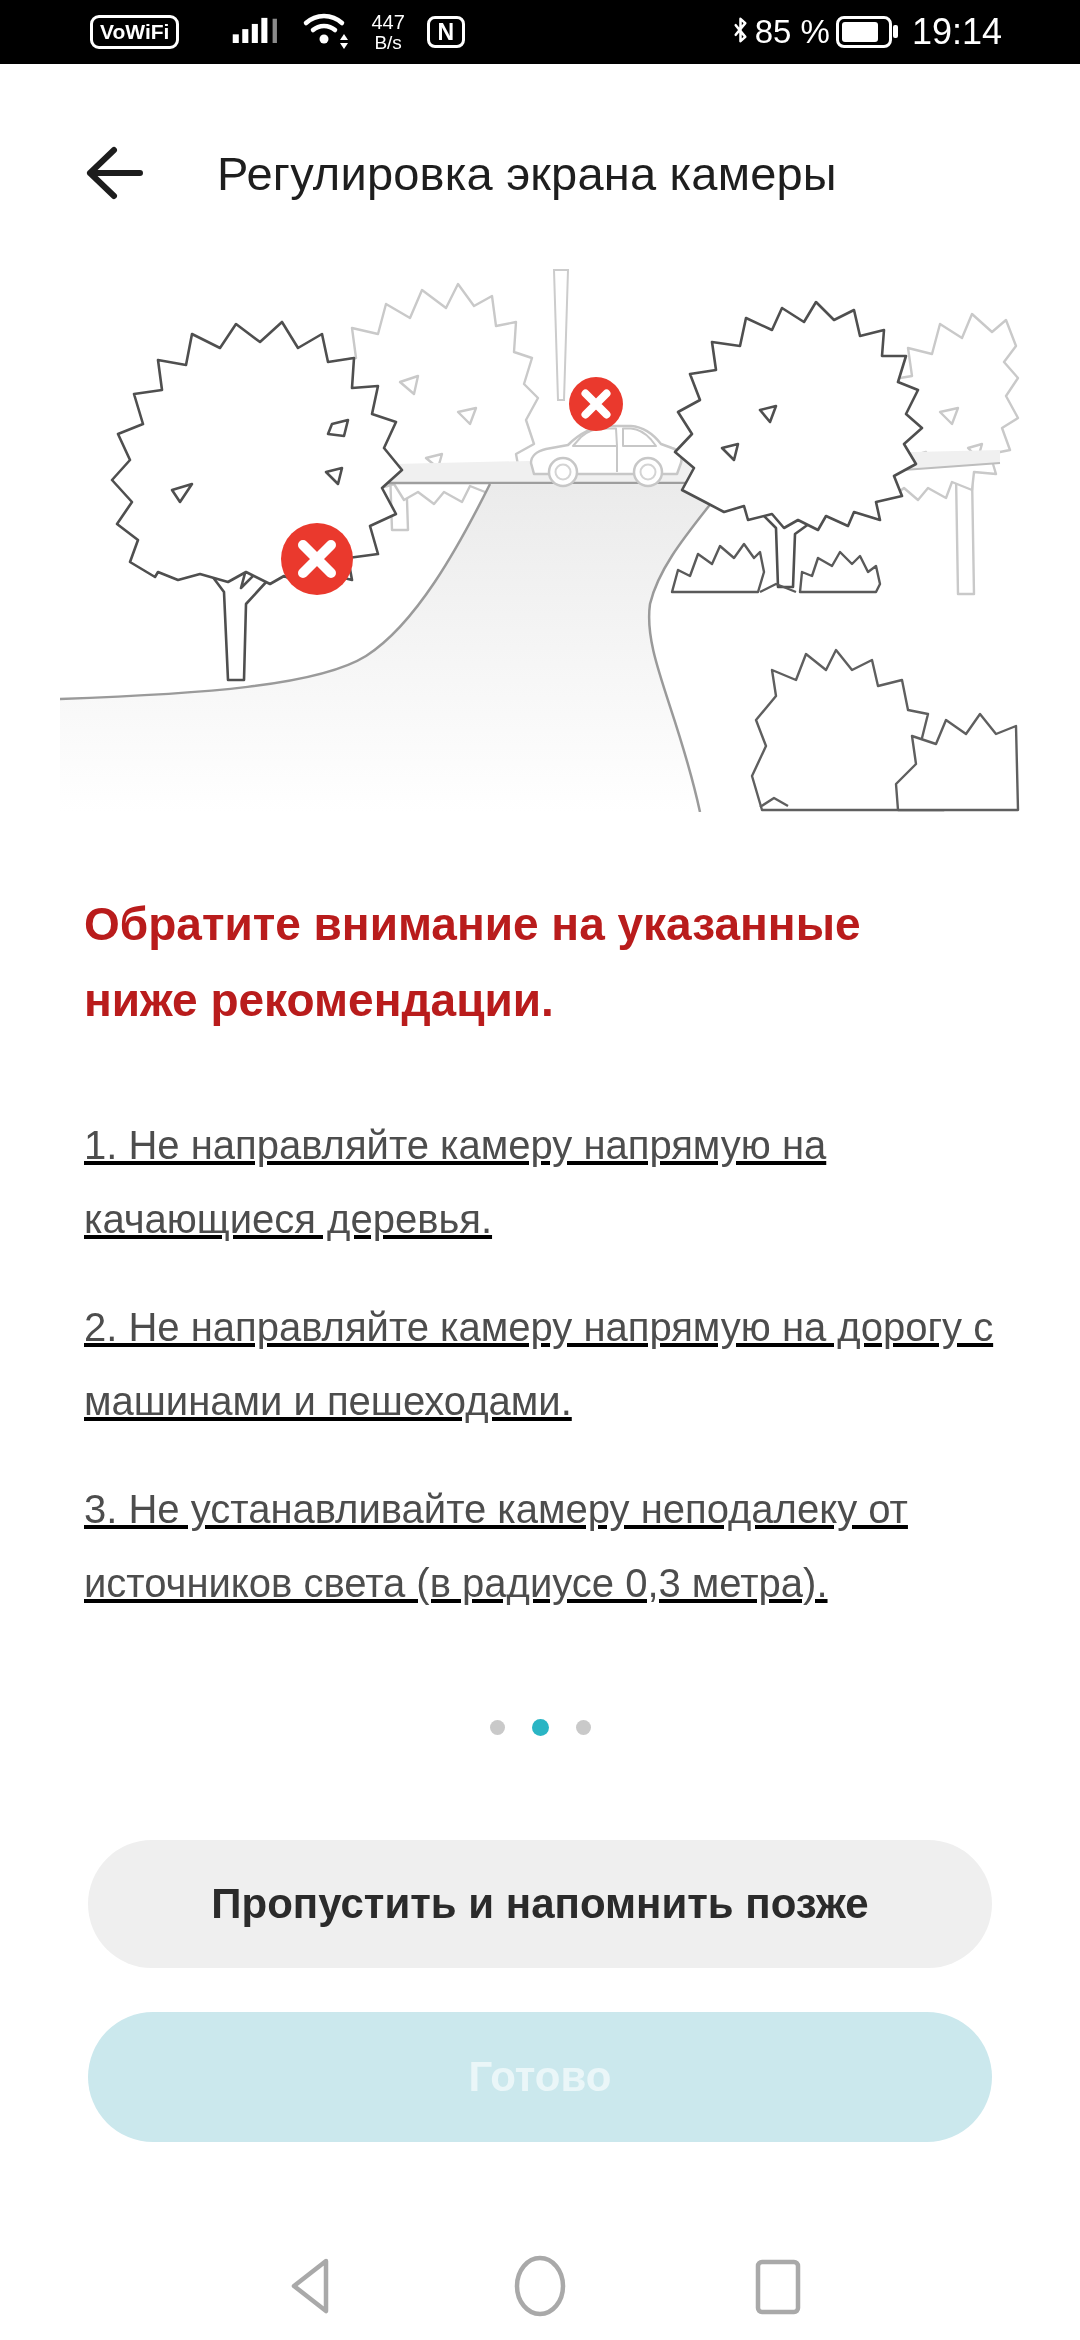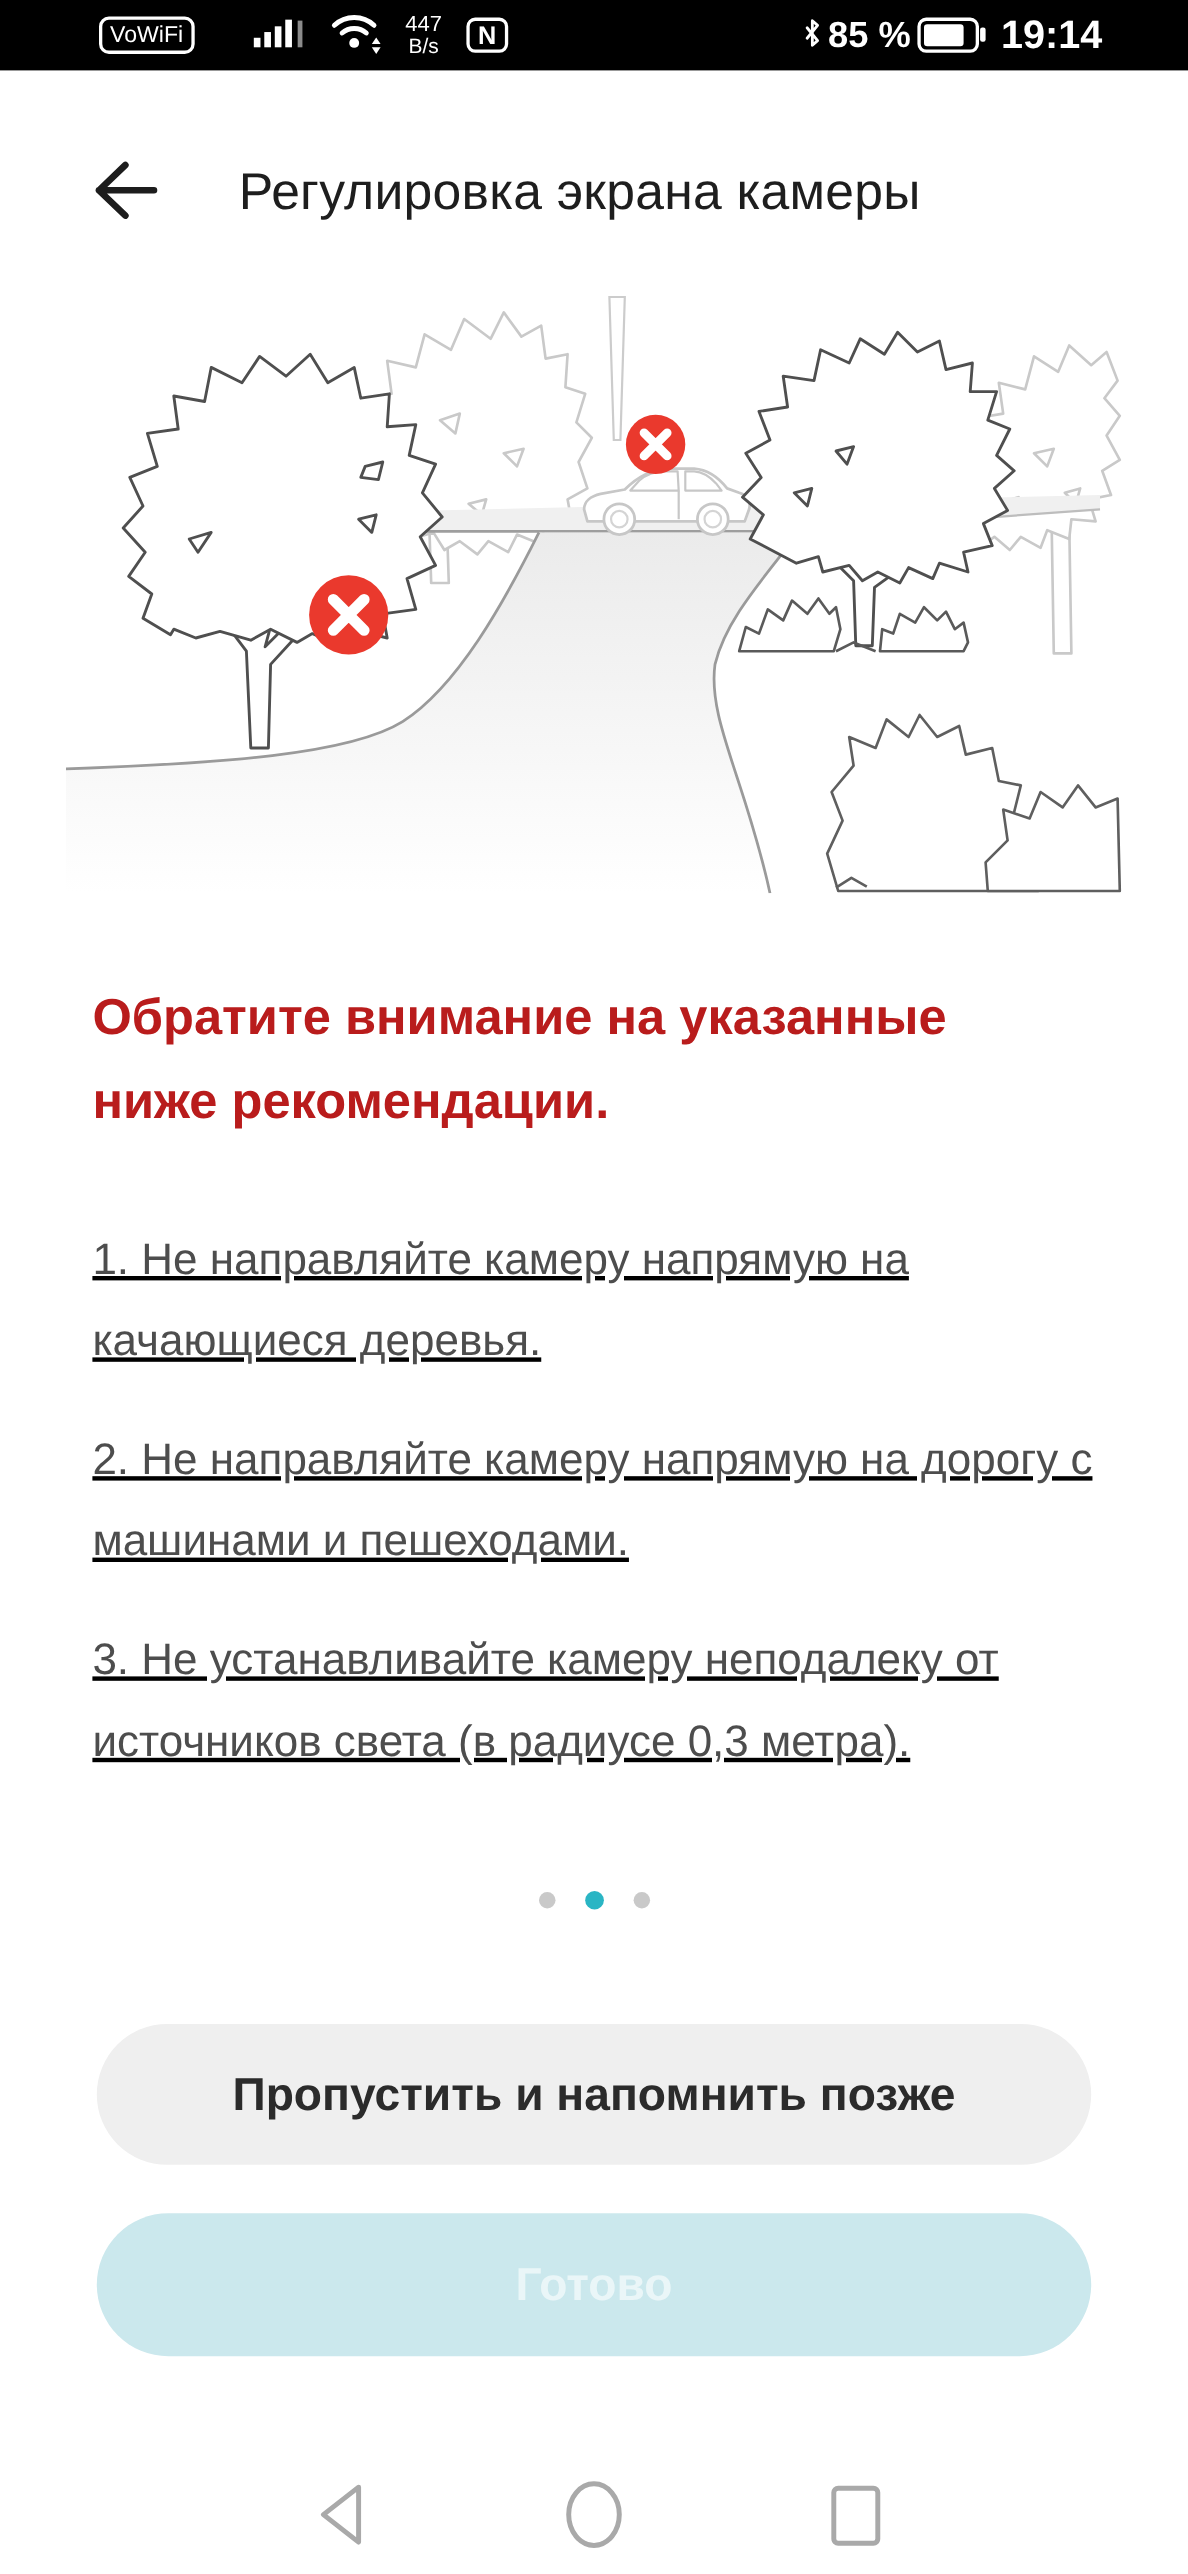--- a/index.html
+++ b/index.html
@@ -8,23 +8,23 @@
     font-family:"Liberation Sans", sans-serif;overflow:hidden;margin:0 auto;
   }
   
   .status-bar{
     position:absolute;left:0;top:0;width:1080px;height:64px;background:#000;
     display:flex;align-items:center;justify-content:space-between;
     box-sizing:border-box;padding:0 78px 0 90px;color:#fff;
   }
   .sb-left,.sb-right{display:flex;align-items:center;}
   .sb-left{gap:18px;}
-  .sb-right{gap:6px;font-weight:bold;}
+  .sb-right{gap:6px;}
   .vowifi{
-    border:3px solid #fff;border-radius:9px;font-size:21px;font-weight:normal;
+    border:3px solid #fff;border-radius:9px;font-size:21px;font-weight:bold;
     padding:2px 7px;letter-spacing:0;margin-right:34px;line-height:1.1;
   }
   .net-speed{display:flex;flex-direction:column;align-items:center;line-height:1;}
   .net-speed .val{font-size:20px;line-height:21px;}
   .net-speed .unit{font-size:19px;line-height:20px;}
   .nfc{
     border:3px solid #fff;border-radius:8px;width:32px;height:26px;
     display:flex;align-items:center;justify-content:center;
     font-size:23px;font-weight:bold;margin-left:4px;
   }

